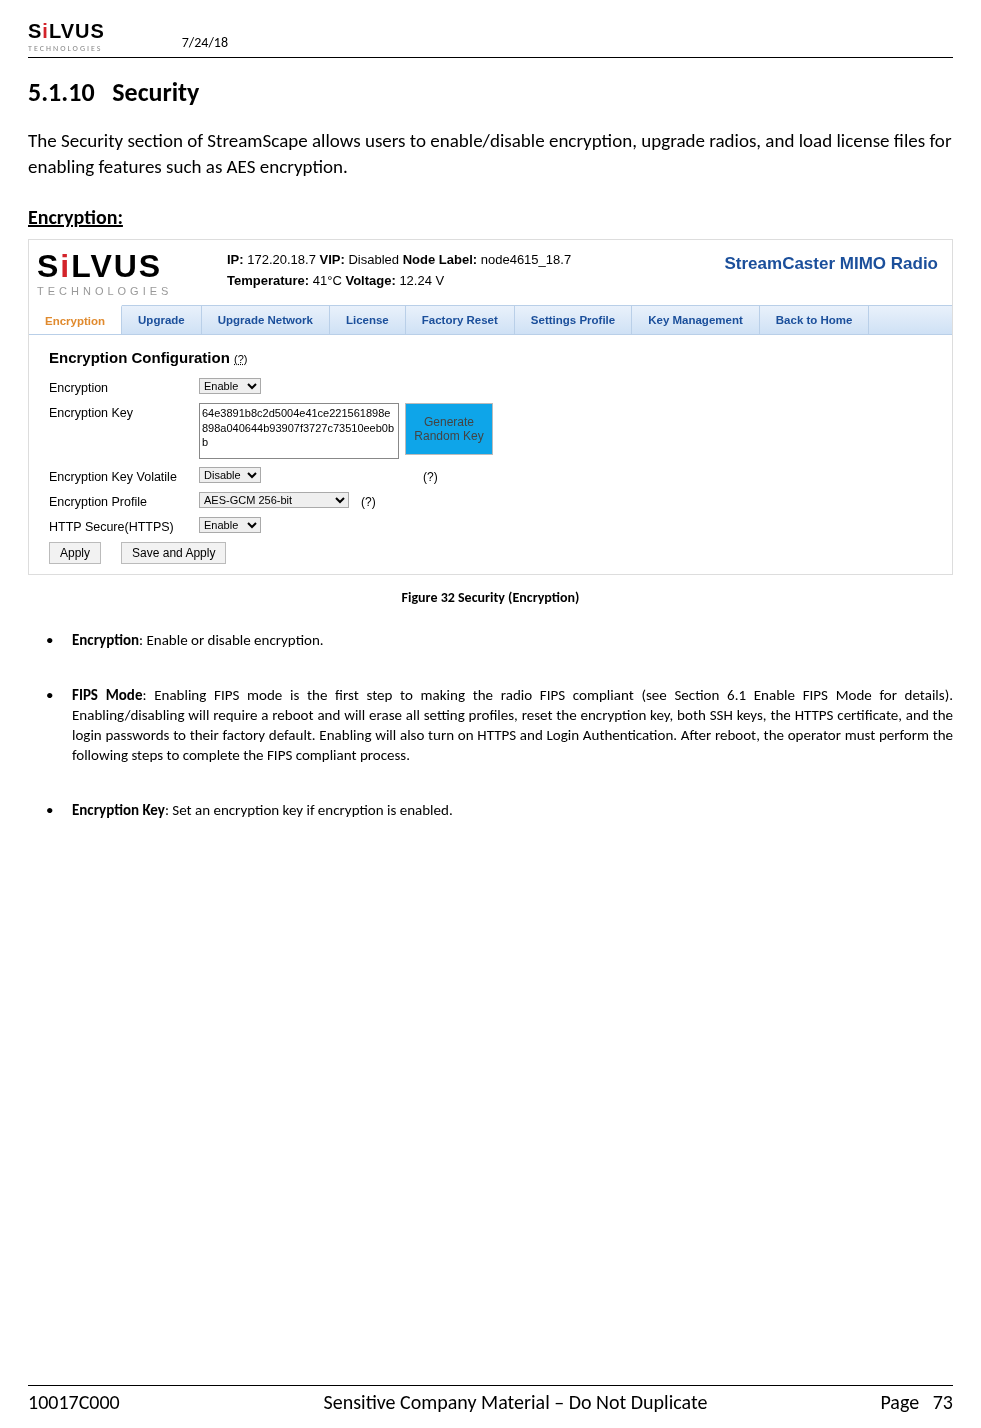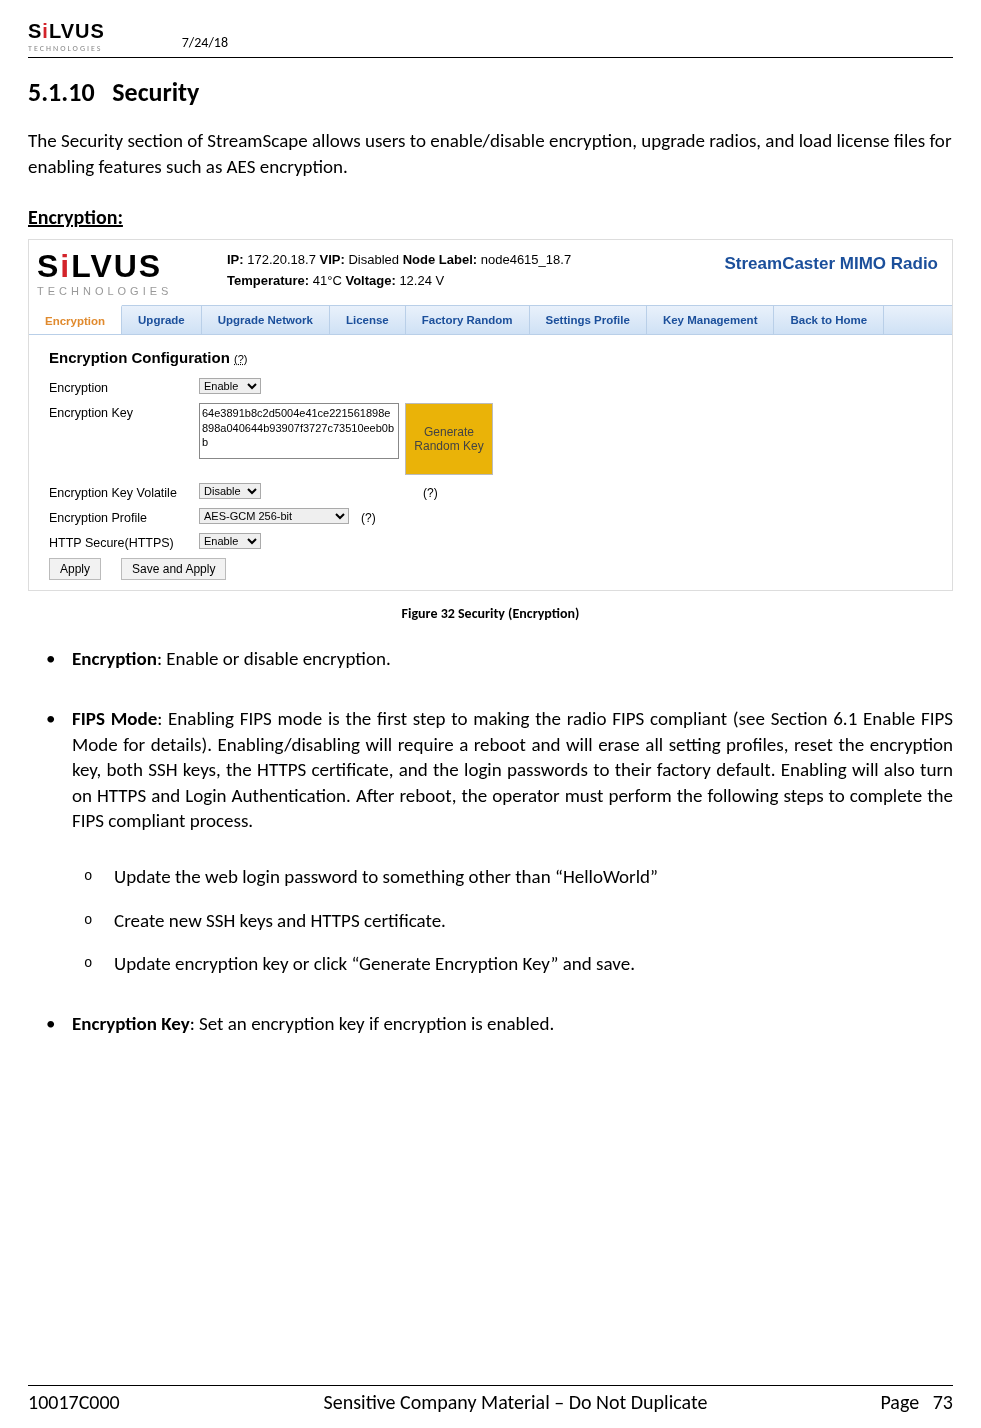--- a/index.html
+++ b/index.html
@@ -140,22 +140,22 @@
     height: 56px;
     font-size: 11px;
     font-family: Arial, sans-serif;
     resize: none;
     border: 1px solid #888;
     padding: 2px;
     line-height: 1.3;
   }
   .gen-btn {
     width: 88px;
-    height: 72px;
-    background: #eab308;
+    height: 52px;
+    background: #0ea5e9;
     border: 1px solid #bbb;
     font-size: 12px;
     color: #444;
     text-align: center;
     display: flex;
     align-items: center;
     justify-content: center;
     cursor: pointer;
   }
   .inline-help {
@@ -176,21 +176,21 @@
     cursor: pointer;
   }
   .figure-caption {
     text-align: center;
     font-weight: 700;
     font-size: 14px;
     margin: 10px 0 24px 0;
   }
   ul.bullets {
     list-style: none;
-    font-size: 19px;
+    font-size: 15px;
     line-height: 1.35;
     padding-left: 44px;
   }
   ul.bullets > li {
     position: relative;
     margin-bottom: 34px;
     text-align: justify;
   }
   ul.bullets > li::before {
     content: "•";
@@ -274,21 +274,21 @@
       </div>
     </div>
     <div class="app-brand">StreamCaster MIMO Radio</div>
   </div>
 
   <div class="tabs">
     <div class="tab active">Encryption</div>
     <div class="tab">Upgrade</div>
     <div class="tab">Upgrade Network</div>
     <div class="tab">License</div>
-    <div class="tab">Factory Random</div>
+    <div class="tab">Factory Reset</div>
     <div class="tab">Settings Profile</div>
     <div class="tab">Key Management</div>
     <div class="tab">Back to Home</div>
   </div>
 
   <div class="form-area">
     <div class="form-title">
       <span>Encryption Configuration</span>
       <span class="help-mark">(?)</span>
     </div>
@@ -339,25 +339,20 @@
 </div>
 
 <div class="figure-caption">Figure 32 Security (Encryption)</div>
 
 <ul class="bullets">
   <li>
     <span class="term">Encryption</span><span>: Enable or disable encryption.</span>
   </li>
   <li>
     <span class="term">FIPS Mode</span><span>: Enabling FIPS mode is the first step to making the radio FIPS compliant (see Section 6.1 Enable FIPS Mode for details). Enabling/disabling will require a reboot and will erase all setting profiles, reset the encryption key, both SSH keys, the HTTPS certificate, and the login passwords to their factory default. Enabling will also turn on HTTPS and Login Authentication. After reboot, the operator must perform the following steps to complete the FIPS compliant process.</span>
-    <ol class="sublist">
-      <li>Update the web login password to something other than “HelloWorld”</li>
-      <li>Create new SSH keys and HTTPS certificate.</li>
-      <li>Update encryption key or click “Generate Encryption Key” and save.</li>
-    </ol>
   </li>
   <li>
     <span class="term">Encryption Key</span><span>: Set an encryption key if encryption is enabled.</span>
   </li>
 </ul>
 
 <div class="page-footer">
   <div class="foot-left">10017C000</div>
   <div class="foot-center">Sensitive Company Material – Do Not Duplicate</div>
   <div class="foot-right">

